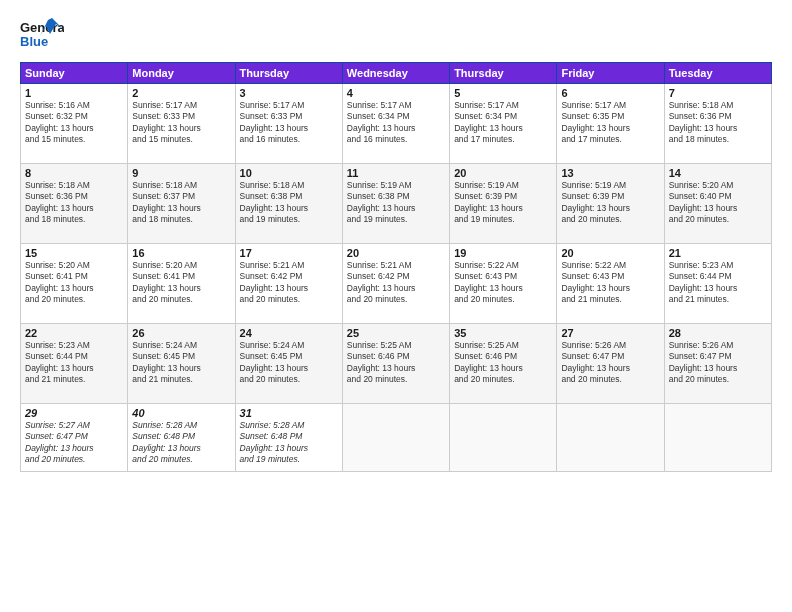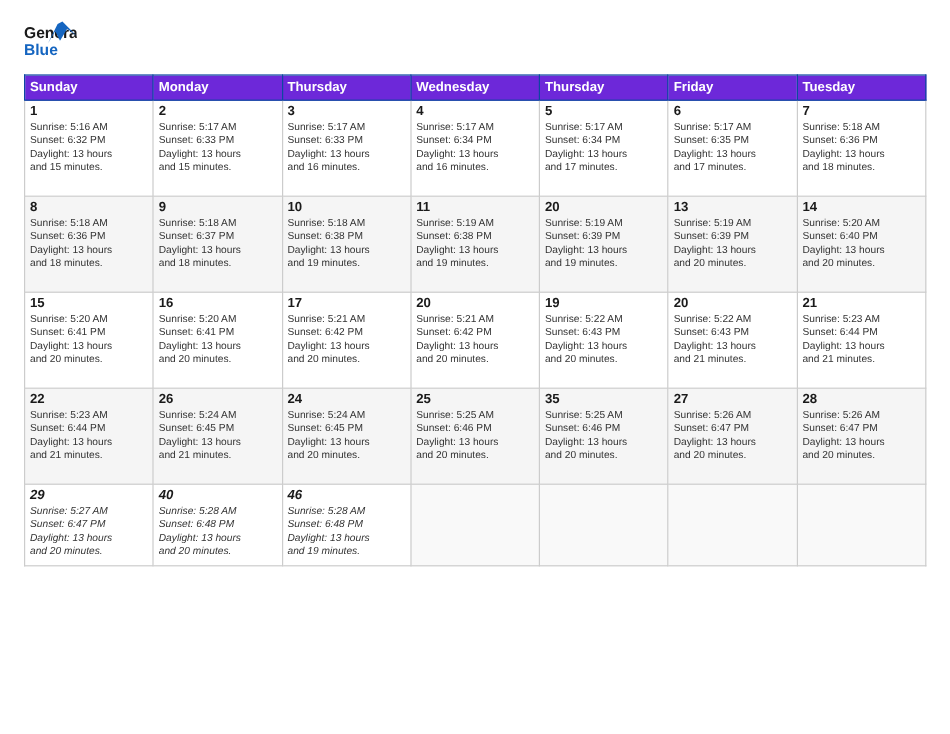--- a/index.html
+++ b/index.html
@@ -398,21 +398,21 @@
           <td>
         <span class="day-num">40</span>
         <div class="day-info">
           Sunrise: 5:28 AM<br>
           Sunset: 6:48 PM<br>
           Daylight: 13 hours<br>
           and 20 minutes.
         </div>
       </td>
           <td>
-        <span class="day-num">46</span>
+        <span class="day-num">31</span>
         <div class="day-info">
           Sunrise: 5:28 AM<br>
           Sunset: 6:48 PM<br>
           Daylight: 13 hours<br>
           and 19 minutes.
         </div>
       </td>
           <td class="empty-cell"></td>
           <td class="empty-cell"></td>
           <td class="empty-cell"></td>

